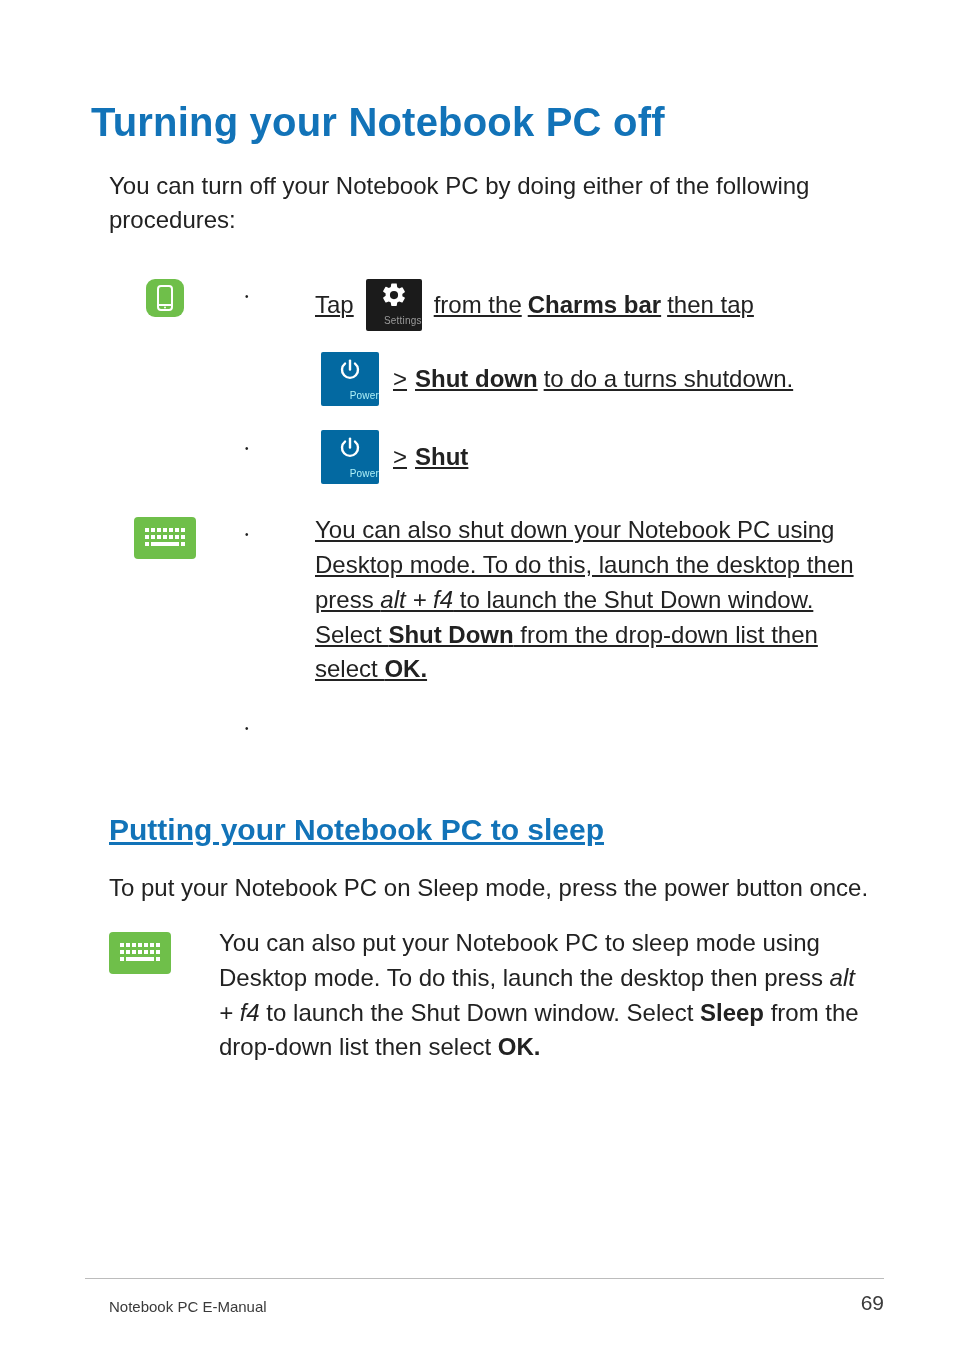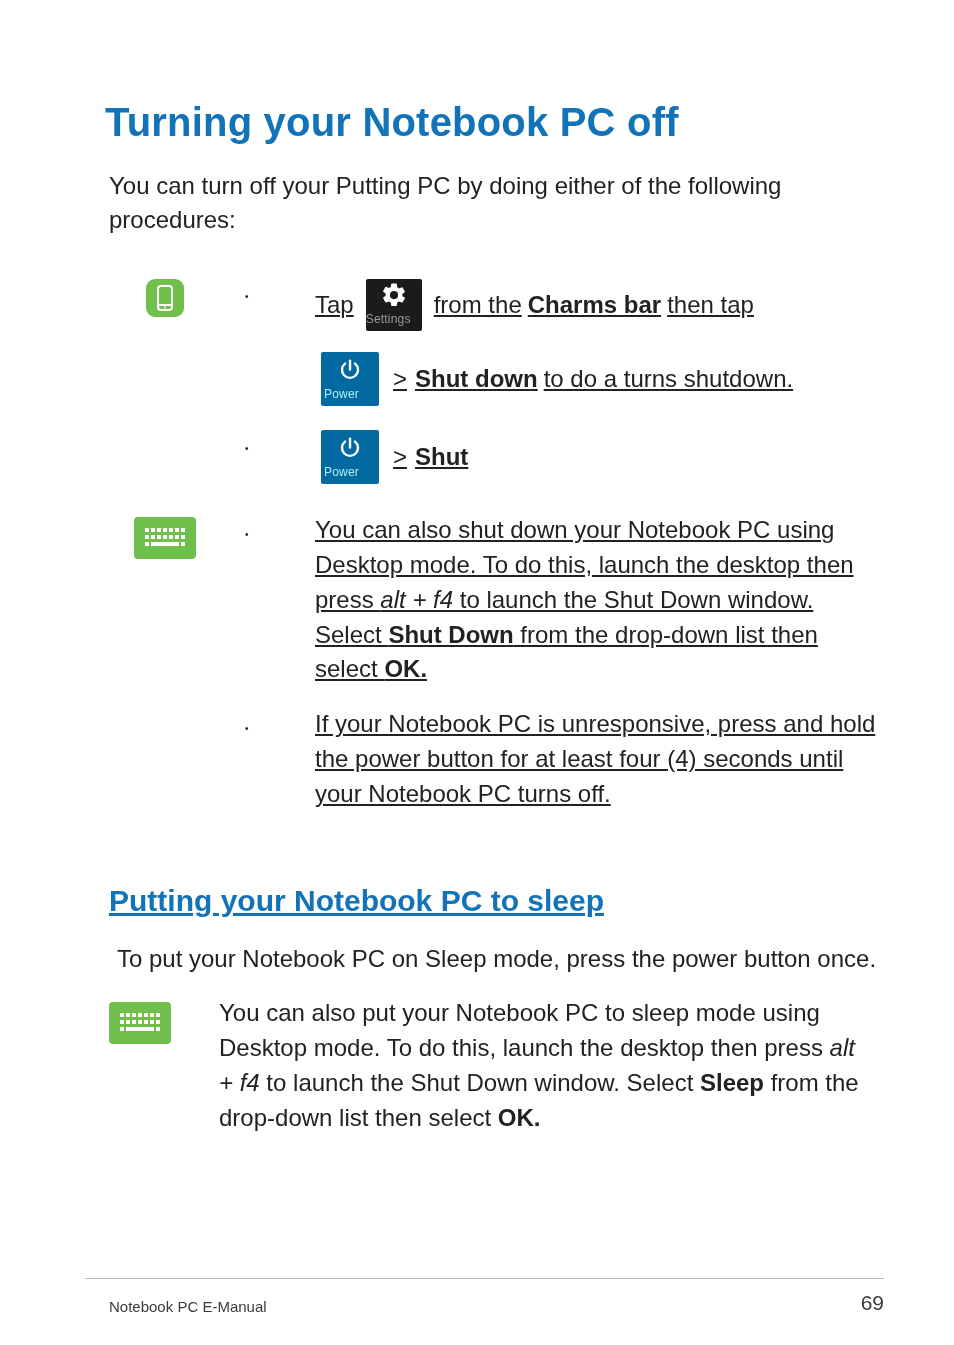--- a/index.html
+++ b/index.html
@@ -13,21 +13,21 @@
     width: 954px;
     height: 1345px;
     box-sizing: border-box;
     padding: 60px 70px 0 85px;
     position: relative;
   }
   .h1 {
     font-size: 40px;
     font-weight: 700;
     color: #1273b8;
-    margin: 40px 0 24px 20px;
+    margin: 40px 0 24px 6px;
     letter-spacing: 0.2px;
   }
   .intro {
     font-size: 24px;
     line-height: 1.42;
     margin: 0 0 38px 24px;
   }
   .row {
     display: flex;
     align-items: flex-start;
@@ -74,23 +74,23 @@
     height: 52px;
     background: #1b1b1b;
   }
   .icon-tile.teal {
     width: 58px;
     height: 54px;
     background: #0369a1;
   }
   .icon-caption {
     position: absolute;
-    left: 0; right: 17px; bottom: 3px;
-    text-align: center;
-    font-size: 12px;
+    left: 0; right: 0; bottom: 3px;
+    text-align: right;
+    font-size: 10px;
     color: #aef0f7;
     letter-spacing: 0.2px;
   }
   .icon-caption.dim { color: #9a9a9a; }
   .gear {
     position: absolute;
     left: 50%; top: 40%;
     transform: translate(-50%,-50%);
   }
   .power-glyph {
@@ -136,41 +136,41 @@
     font-size: 15px;
     color: #3a3a3a;
   }
   .page-num {
     position: absolute;
     right: 70px;
     bottom: 30px;
     font-size: 21px;
     color: #3a3a3a;
   }
-  .para { margin: 0 0 20px 24px; font-size: 24px; line-height: 1.45; text-align: center; }
+  .para { margin: 0 0 20px 24px; font-size: 24px; line-height: 1.45; }
   .sleep-row {
     display: flex;
     align-items: flex-start;
     margin: 0 0 0 24px;
   }
   .sleep-icon-col { width: 110px; flex: 0 0 110px; padding-top: 6px; }
   .sleep-body { flex: 1; font-size: 24px; line-height: 1.45; padding-right: 10px; }
   .step-block { margin-bottom: 18px; }
   .line { display: flex; align-items: center; flex-wrap: wrap; gap: 4px 6px; min-height: 60px; }
   .line + .line { margin-top: 14px; }
   .gt { display:inline-block; padding: 0 2px; }
 </style>
 </head>
 <body>
 
 <div class="page">
 
   <h1 class="h1">Turning your Notebook PC off</h1>
 
-  <p class="intro">You can turn off your Putting PC by doing either of the following procedures:</p>
+  <p class="intro">You can turn off your Notebook PC by doing either of the following procedures:</p>
 
   <div class="row">
     <div class="left-col">
       <div class="touch-badge">
         <svg width="22" height="26" viewBox="0 0 22 26" fill="none">
           <rect x="4" y="1" width="14" height="24" rx="3" stroke="#ffffff" stroke-width="2"></rect>
           <line x1="4" y1="20" x2="18" y2="20" stroke="#ffffff" stroke-width="2"></line>
           <circle cx="11" cy="22.5" r="1" fill="#ffffff"></circle>
         </svg>
       </div>
@@ -260,21 +260,20 @@
     </div>
     <div class="right-col">
       <div class="bullet-row">
         <div class="bullet-dot">•</div>
         <div class="bullet-body">
           <span>You can also shut down your Notebook PC using Desktop mode. To do this, launch the desktop then press </span><span class="it">alt + f4</span><span> to launch the Shut Down window. Select </span><span class="b">Shut Down</span><span> from the drop-down list then select </span><span class="b">OK.</span>
         </div>
       </div>
       <div class="bullet-row" style="margin-top:20px;">
         <div class="bullet-dot">•</div>
-        <div class="bullet-body">If your Notebook PC is unresponsive, press and hold the power button for at least four (4) seconds until your Notebook PC turns off.</div>
       </div>
     </div>
   </div>
 
   <h2 class="h2">Putting your Notebook PC to sleep</h2>
 
   <p class="para">To put your Notebook PC on Sleep mode, press the power button once.</p>
 
   <div class="sleep-row">
     <div class="sleep-icon-col">

